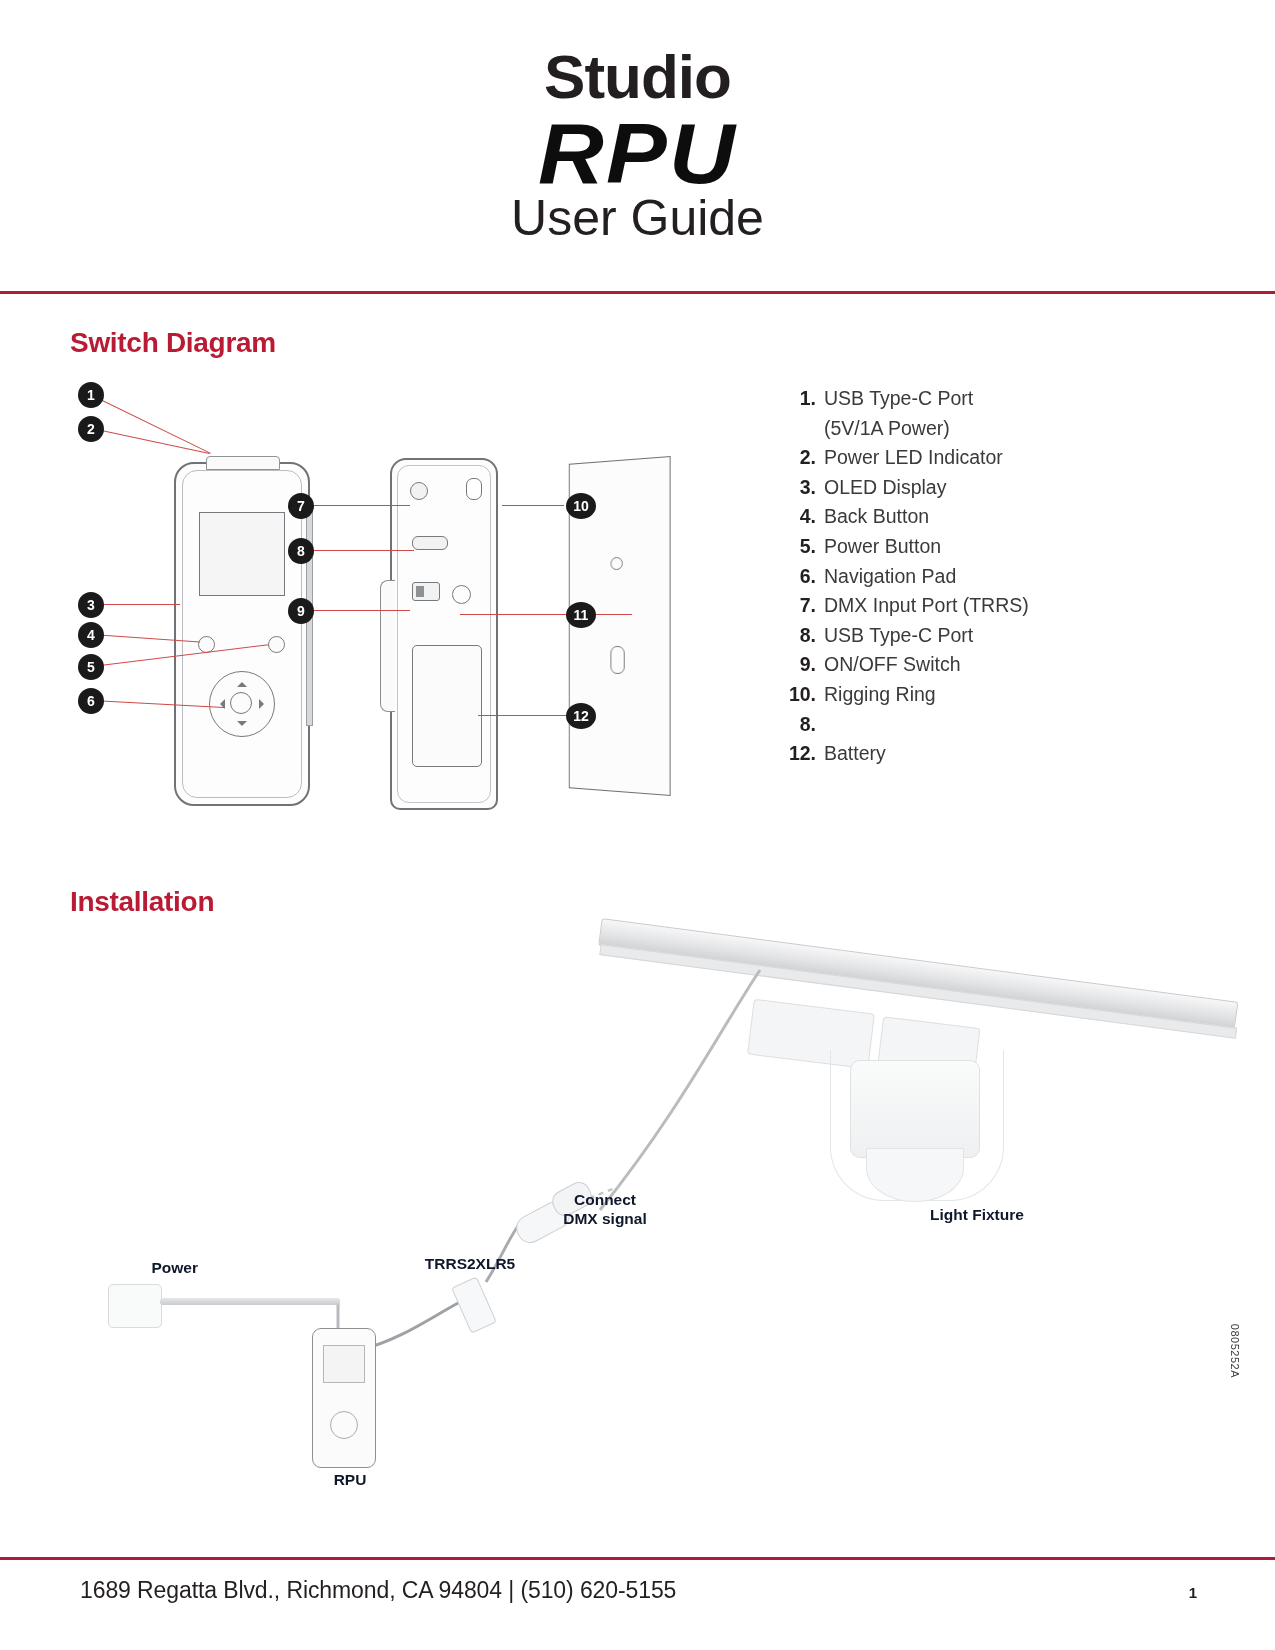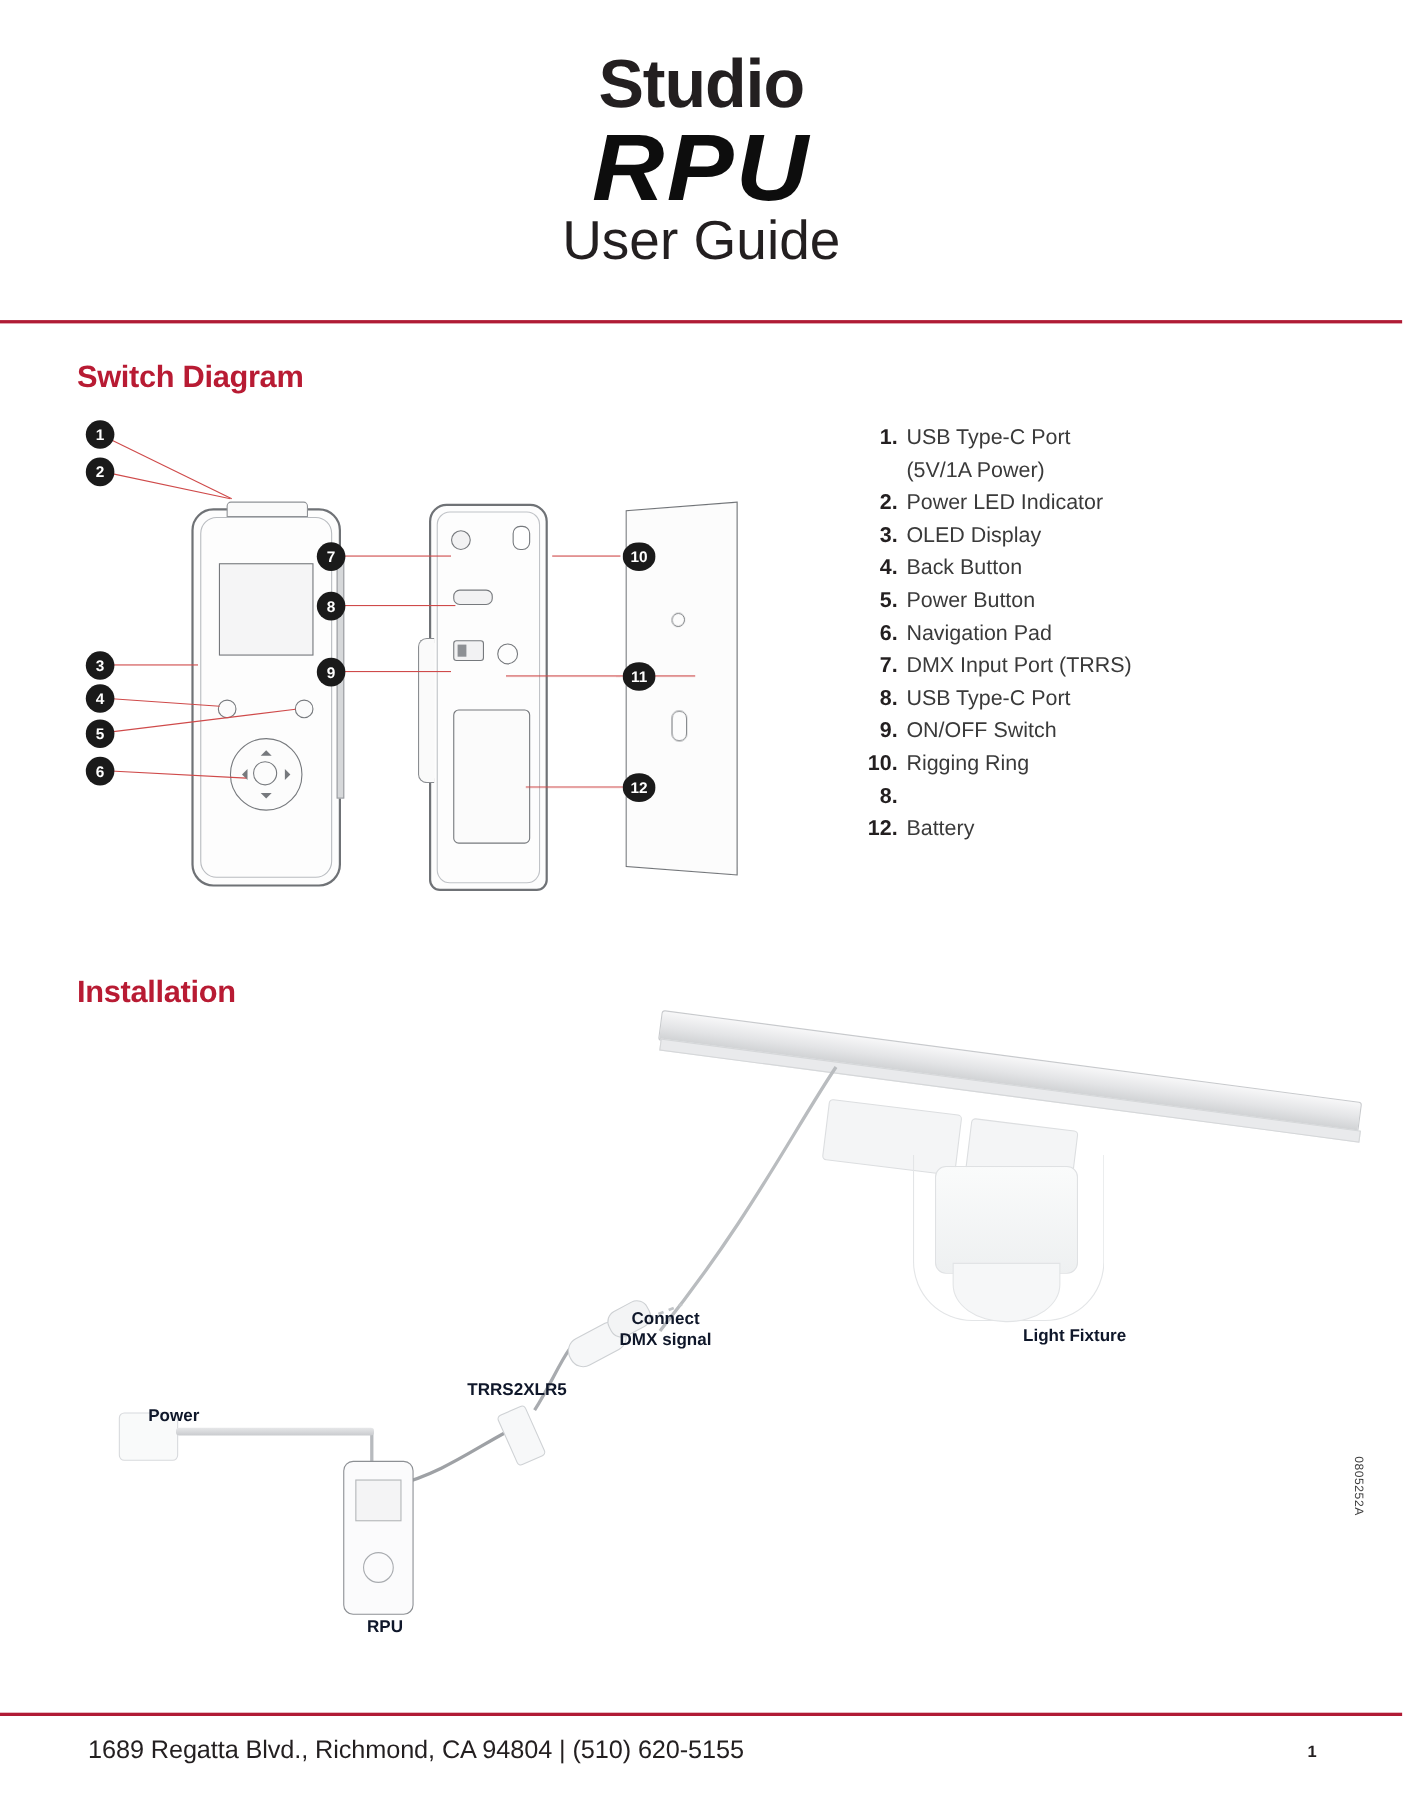--- a/index.html
+++ b/index.html
@@ -350,21 +350,21 @@
   .install-label {
     position: absolute;
     font-size: 15.5px;
     font-weight: 700;
     color: #0f172a;
     line-height: 19px;
     white-space: pre-line;
     text-align: center;
   }
   #lbl-connect { left: 480px; top: 280px; width: 130px; }
-  #lbl-power { left: 58px; top: 368px; width: 80px; text-align: center; }
+  #lbl-power { left: 58px; top: 348px; width: 80px; text-align: right; }
   #lbl-trrs { left: 345px; top: 344px; width: 130px; text-align: center; }
   #lbl-fixture { left: 870px; top: 295px; width: 150px; text-align: left; }
   #lbl-rpu { left: 250px; top: 560px; width: 80px; }
 
   
   .truss {
     position: absolute;
     left: 540px;
     top: 8px;
     width: 640px;

